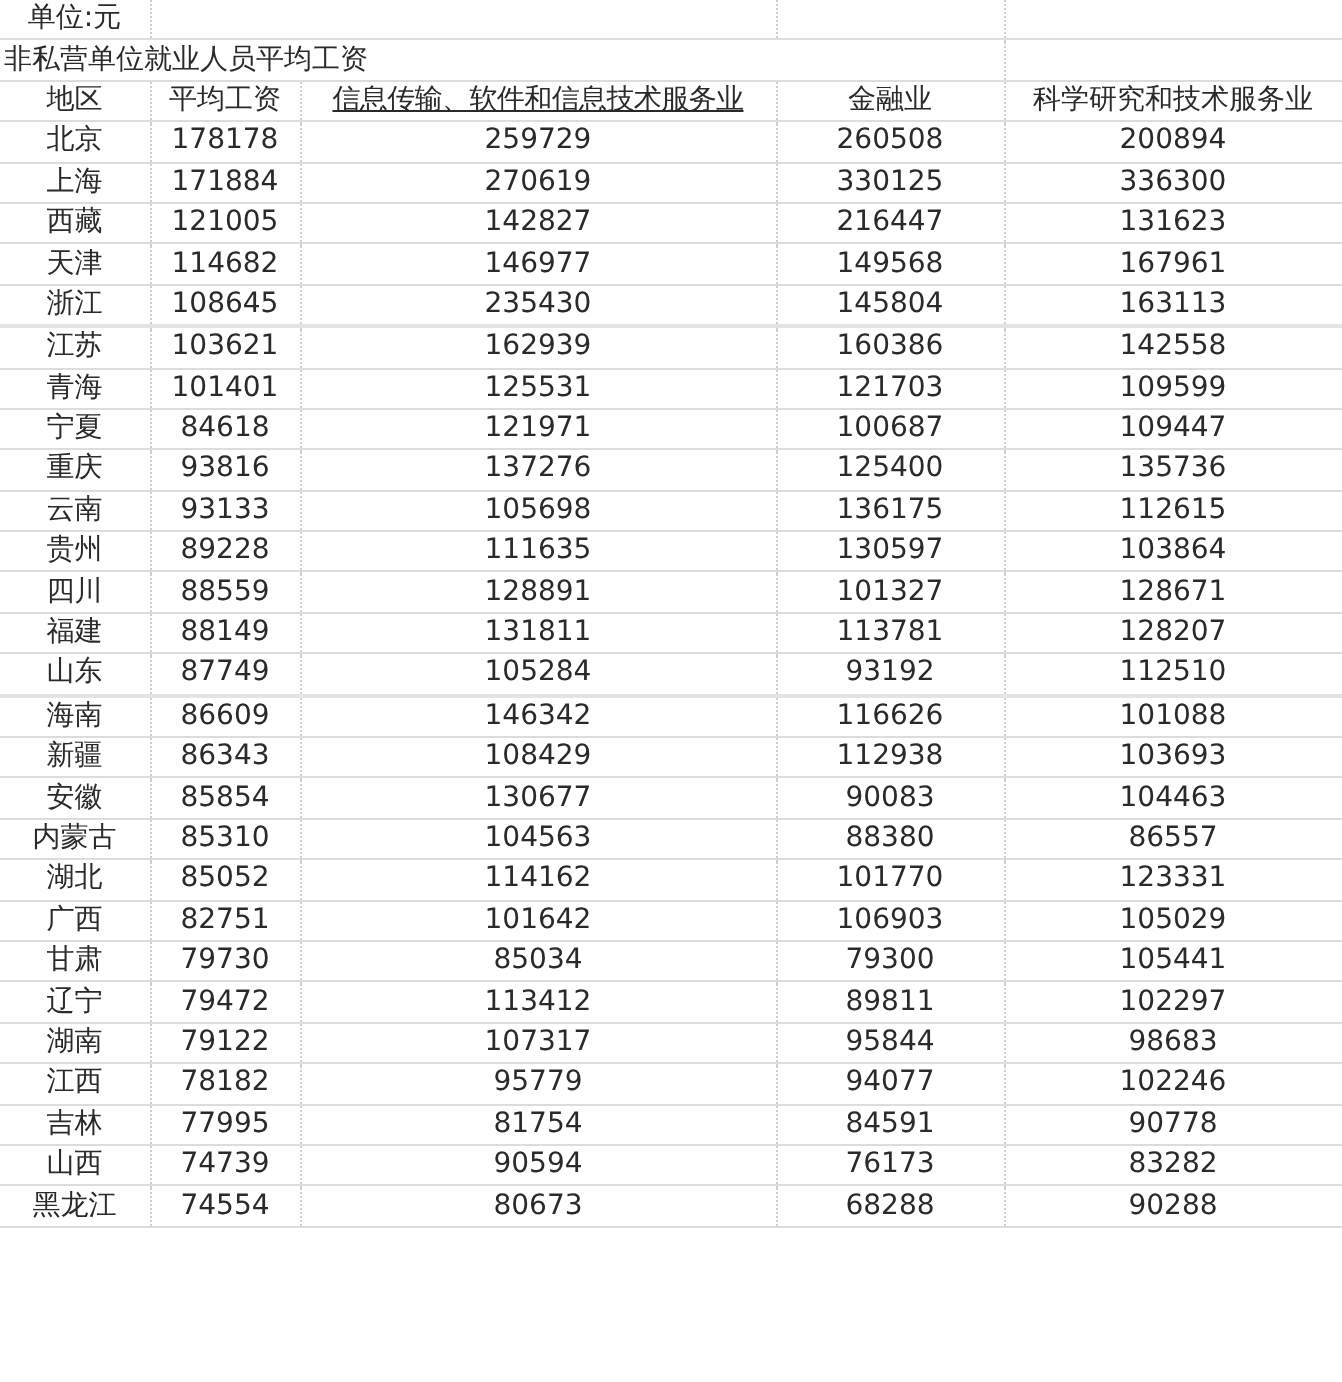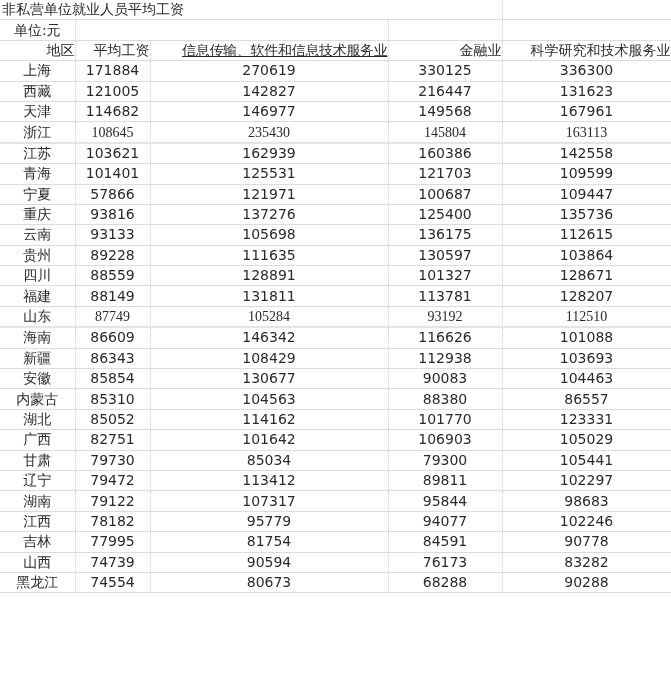--- a/index.html
+++ b/index.html
@@ -4,56 +4,63 @@
 <style>
   html, body { margin:0; padding:0; background:#ffffff; }
   body { width:671px; height:691px; overflow:hidden; font-family:"DejaVu Sans","Liberation Sans",sans-serif; color:#2a2a2a; }
   .sheet { position:relative; width:671px; }
   table { border-collapse:collapse; table-layout:fixed; width:671px; }
   col.c1 { width:75px; } col.c2 { width:75px; } col.c3 { width:238px; } col.c4 { width:114px; } col.c5 { width:169px; }
   td { height:19.4px; padding:0; font-size:14px; line-height:19px; text-align:center; white-space:nowrap; overflow:visible;
        border-right:1px dotted #cfcfcf; border-bottom:1px solid #dcdcdc; }
   td.title { text-align:left; padding-left:2px; border-right:none; }
   td.unit { text-align:center; }
-  tr.hdr td { font-size:14px;text-align:right; }
+  tr.hdr td { font-size:14px; }
   td.h3 { font-size:14px; letter-spacing:-0.3px;text-decoration:underline; }
-  tr.thick td { border-bottom:2px solid #e4e4e4;font-family:Liberation Serif, serif; }
+  tr.thick td { border-bottom:2px solid #e4e4e4; }
 </style>
 </head>
 <body>
 
 <div class="sheet">
   <table>
     <colgroup>
         <col class="c1">
         <col class="c2">
         <col class="c3">
         <col class="c4">
         <col class="c5">
       </colgroup>
     <tbody id="tbody">
       <tr>
-        <td colspan="3" class="title">非私营单位就业人员平均工资</td>
+        <td class="unit">单位:元</td>
+        <td colspan="2"></td>
         <td></td>
         <td></td>
       </tr>
       <tr>
-        <td class="unit">单位:元</td>
-        <td colspan="2"></td>
+        <td colspan="3" class="title">非私营单位就业人员平均工资</td>
         <td></td>
         <td></td>
       </tr>
       <tr class="hdr">
         <td>地区</td>
         <td>平均工资</td>
         <td class="h3">信息传输、软件和信息技术服务业</td>
         <td>金融业</td>
         <td>科学研究和技术服务业</td>
       </tr>
         <tr>
+          <td>北京</td>
+          <td>178178</td>
+          <td>259729</td>
+          <td>260508</td>
+          <td>200894</td>
+        </tr>
+        <tr>
           <td>上海</td>
           <td>171884</td>
           <td>270619</td>
           <td>330125</td>
           <td>336300</td>
         </tr>
         <tr>
           <td>西藏</td>
           <td>121005</td>
           <td>142827</td>
@@ -83,21 +90,21 @@
         </tr>
         <tr>
           <td>青海</td>
           <td>101401</td>
           <td>125531</td>
           <td>121703</td>
           <td>109599</td>
         </tr>
         <tr>
           <td>宁夏</td>
-          <td>57866</td>
+          <td>84618</td>
           <td>121971</td>
           <td>100687</td>
           <td>109447</td>
         </tr>
         <tr>
           <td>重庆</td>
           <td>93816</td>
           <td>137276</td>
           <td>125400</td>
           <td>135736</td>

